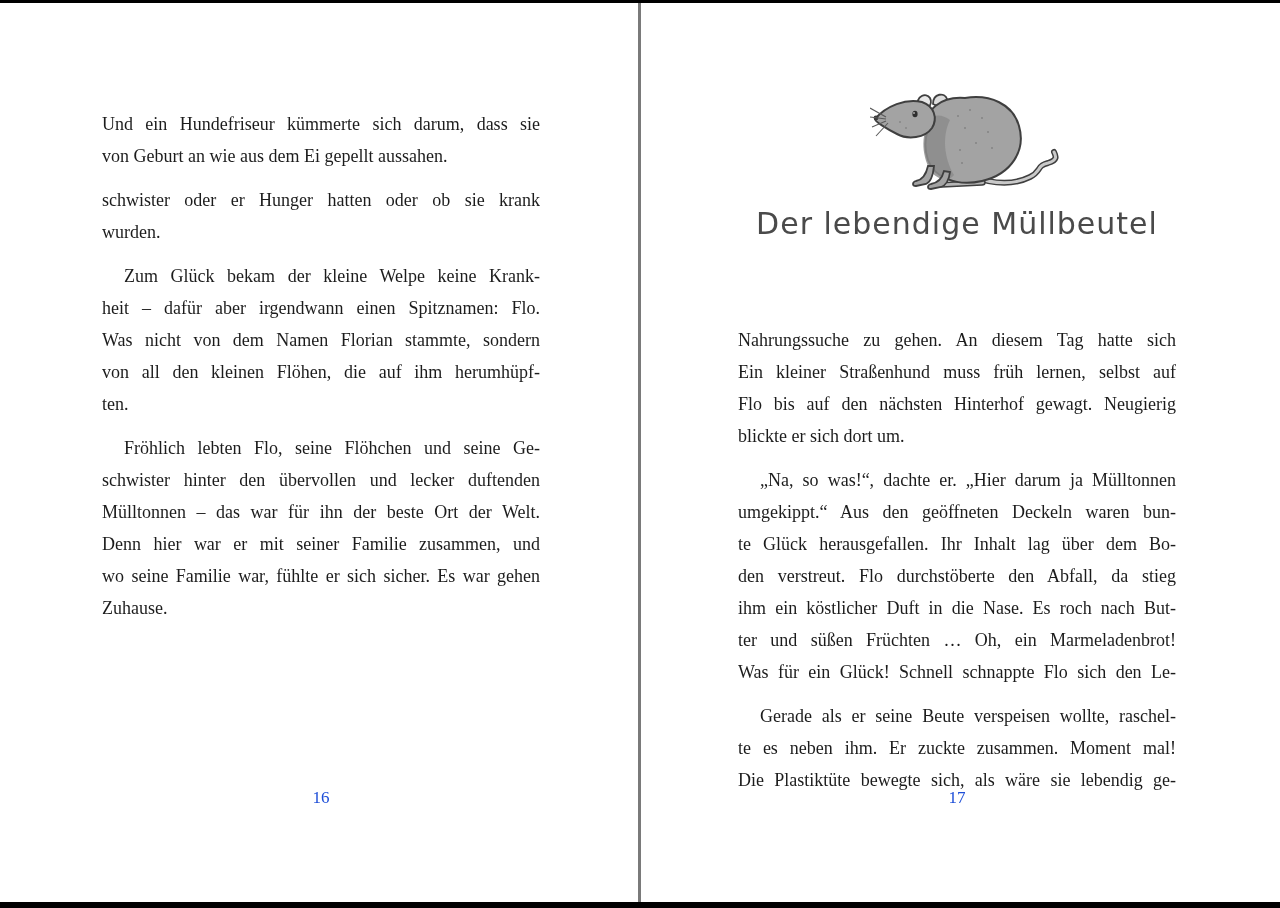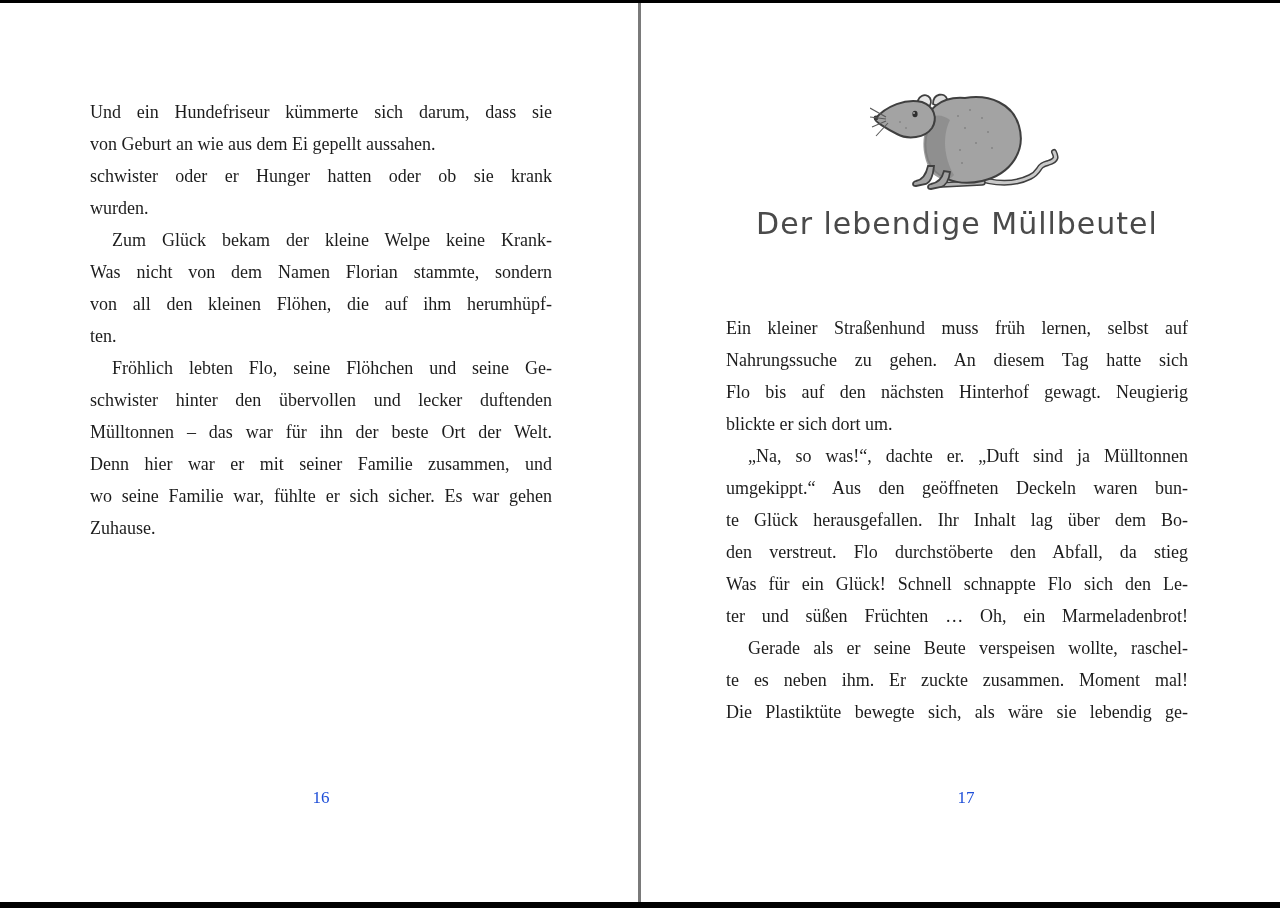--- a/index.html
+++ b/index.html
@@ -43,40 +43,40 @@
   .textblock {
     position: absolute;
     width: 462px;
     font-size: 18px;
     line-height: 32px;
     color: #1c1c1c;
   }
   .page.left  .textblock { left: 90px;  top: 93px; }
   .page.right .textblock { left: 85px;  top: 309px; } 
 
-  .para { margin: 0; padding: 0; }
+  .para { margin: 12px; padding: 0; }
   .line {
     text-align: justify;
     text-align-last: justify;
     height: 32px;
     overflow: visible;
   }
   .line.last   { text-align-last: left; }
   .line.indent { text-indent: 22px; }
 
   .pagenum {
     position: absolute;
     top: 785px;
     width: 462px;
     text-align: center;
     font-size: 17px;
     color: #1d4ed8;
   }
   .page.left  .pagenum { left: 90px; }
-  .page.right .pagenum { left: 94px; }
+  .page.right .pagenum { left: 85px; }
 
   .chapter-title {
     position: absolute;
     left: 85px;
     top: 203px;
     width: 462px;
     margin: 0;
     text-align: center;
     font-family: "DejaVu Sans", sans-serif;
     font-weight: normal;
@@ -106,20 +106,21 @@
         <div class="para">
           <div class="line">Und ein Hundefriseur kümmerte sich darum, dass sie</div>
           <div class="line last">von Geburt an wie aus dem Ei gepellt aussahen.</div>
         </div>
         <div class="para">
           <div class="line">schwister oder er Hunger hatten oder ob sie krank</div>
           <div class="line last">wurden.</div>
         </div>
         <div class="para">
           <div class="line indent">Zum Glück bekam der kleine Welpe keine Krank-</div>
+          <div class="line">heit – dafür aber irgendwann einen Spitznamen: Flo.</div>
           <div class="line">Was nicht von dem Namen Florian stammte, sondern</div>
           <div class="line">von all den kleinen Flöhen, die auf ihm herumhüpf-</div>
           <div class="line last">ten.</div>
         </div>
         <div class="para">
           <div class="line indent">Fröhlich lebten Flo, seine Flöhchen und seine Ge-</div>
           <div class="line">schwister hinter den übervollen und lecker duftenden</div>
           <div class="line">Mülltonnen – das war für ihn der beste Ort der Welt.</div>
           <div class="line">Denn hier war er mit seiner Familie zusammen, und</div>
           <div class="line">wo seine Familie war, fühlte er sich sicher. Es war gehen</div>
@@ -178,32 +179,33 @@
           <circle cx="36" cy="40" r="0.9"></circle>
             <circle cx="92" cy="75" r="1"></circle>
         </g>
       </svg>
     </div>
 
     <h1 class="chapter-title">Der lebendige Müllbeutel</h1>
 
     <div class="textblock" id="right-text">
         <div class="para">
+          <div class="line">Nahrungssuche zu gehen. An diesem Tag hatte sich</div>
           <div class="line">Ein kleiner Straßenhund muss früh lernen, selbst auf</div>
-          <div class="line">Nahrungssuche zu gehen. An diesem Tag hatte sich</div>
           <div class="line">Flo bis auf den nächsten Hinterhof gewagt. Neugierig</div>
           <div class="line last">blickte er sich dort um.</div>
         </div>
         <div class="para">
-          <div class="line indent">„Na, so was!“, dachte er. „Duft sind ja Mülltonnen</div>
+          <div class="line indent">„Na, so was!“, dachte er. „Hier darum ja Mülltonnen</div>
           <div class="line">umgekippt.“ Aus den geöffneten Deckeln waren bun-</div>
           <div class="line">te Glück herausgefallen. Ihr Inhalt lag über dem Bo-</div>
           <div class="line">den verstreut. Flo durchstöberte den Abfall, da stieg</div>
+          <div class="line">ihm ein köstlicher Duft in die Nase. Es roch nach But-</div>
+          <div class="line">ter und süßen Früchten … Oh, ein Marmeladenbrot!</div>
           <div class="line">Was für ein Glück! Schnell schnappte Flo sich den Le-</div>
-          <div class="line">ter und süßen Früchten … Oh, ein Marmeladenbrot!</div>
         </div>
         <div class="para">
           <div class="line indent">Gerade als er seine Beute verspeisen wollte, raschel-</div>
           <div class="line">te es neben ihm. Er zuckte zusammen. Moment mal!</div>
           <div class="line">Die Plastiktüte bewegte sich, als wäre sie lebendig ge-</div>
         </div>
       </div>
     <div class="pagenum">17</div>
   </div>
 

